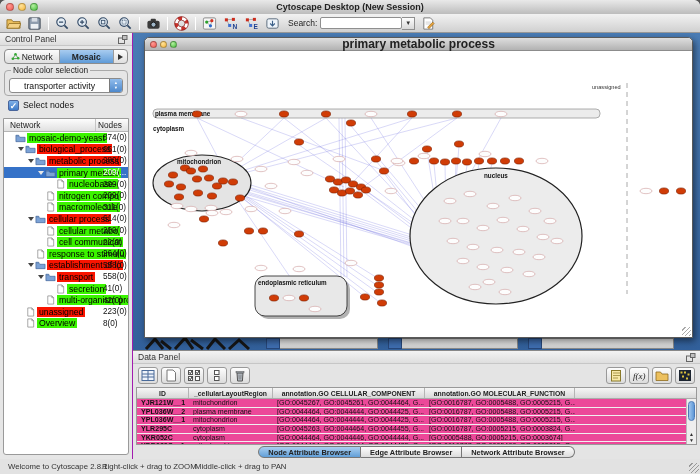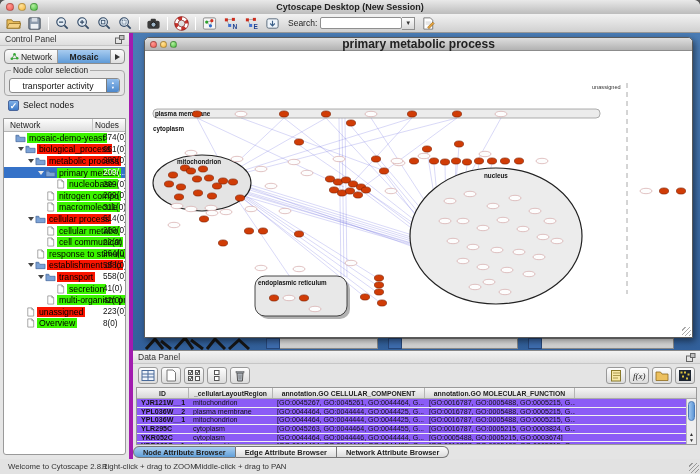--- a/index.html
+++ b/index.html
@@ -17,21 +17,21 @@
   .toolbar{position:absolute;top:14px;left:0;right:0;height:19px;background:linear-gradient(#f2f2f2,#d0d0d0);border-bottom:1px solid #979797;display:flex;align-items:center;padding:0 3px;}
   .tbtn{width:21px;height:17px;display:flex;align-items:center;justify-content:center;flex:0 0 auto;}
   .tbtn svg{width:15px;height:15px;}
   .tsep{width:1px;height:13px;background:#aaa;border-right:1px solid #fff;margin:0 3px;flex:0 0 auto;}
   .searchlbl{font-size:8.5px;color:#222;margin:0 3px 0 5px;}
   .searchbox{width:82px;height:12px;border:1px solid #8f8f8f;border-radius:2px;font-size:8px;padding:0 2px;background:#fff;font-family:"Liberation Sans",sans-serif;}
   .dropbtn{width:13px;height:13px;border:1px solid #8f8f8f;border-left:none;background:linear-gradient(#fdfdfd,#d8d8d8);font-size:6px;color:#333;display:flex;align-items:center;justify-content:center;}
   
   .main{position:absolute;top:33px;left:0;right:0;bottom:15px;display:flex;}
   
-  .cpanel{width:133px;background:#e6e6e6;border-right:4px solid #a21caf;display:flex;flex-direction:column;}
+  .cpanel{width:133px;background:#e6e6e6;border-right:1px solid #a21caf;display:flex;flex-direction:column;}
   .phead{height:13px;font-size:8.5px;color:#333;padding-left:5px;line-height:13px;position:relative;background:linear-gradient(#f3f3f3,#dedede);border-bottom:1px solid #c6c6c6;}
   .floatico{position:absolute;right:4px;top:2px;width:10px;height:10px;}
   .cptabs{display:flex;height:15px;margin:3px 4px 2px;border:1px solid #8d8d8d;border-radius:4px;overflow:hidden;background:linear-gradient(#fcfcfc,#dfdfdf);}
   .cptab{flex:1;display:flex;align-items:center;justify-content:center;gap:2px;font-size:8.5px;color:#222;border-right:1px solid #9b9b9b;}
   .cptab.sel{background:linear-gradient(#a8ccf0,#5f9bd8);font-weight:bold;}
   .cptab-more{width:13px;display:flex;align-items:center;justify-content:center;}
   .tri-right{width:0;height:0;border-top:3.5px solid transparent;border-bottom:3.5px solid transparent;border-left:5px solid #333;}
   .groupbox{margin:4px 4px 0;border:1px solid #a9a9a9;border-radius:4px;position:relative;padding:7px 4px 2px;}
   .grouplbl{position:absolute;top:-6px;left:6px;background:#e6e6e6;font-size:8.3px;color:#222;padding:0 2px;}
   .combo{display:flex;height:15px;border:1px solid #8b8b8b;border-radius:3px;overflow:hidden;background:#fff;}
@@ -73,36 +73,36 @@
   .clabel{font-size:6.3px;font-weight:bold;fill:#111;font-family:"Liberation Sans",sans-serif;}
   .clabel-sm{font-size:5.6px;fill:#333;font-family:"Liberation Sans",sans-serif;}
   #edges line{stroke:rgba(110,110,225,.38);stroke-width:.7;}
   .ifgrip{position:absolute;right:1px;bottom:1px;width:9px;height:9px;background:repeating-linear-gradient(135deg,transparent 0 2px,#aaa 2px 3px);}
   
   .dpanel{flex:1;background:#e4e4e4;border-top:1px solid #888;display:flex;flex-direction:column;min-height:0;}
   .dptoolbar{height:23px;flex:0 0 auto;display:flex;align-items:center;gap:3px;padding:0 5px;}
   .dbtn{width:20px;height:17px;border:1px solid #999;border-radius:3px;background:linear-gradient(#fdfdfd,#dcdcdc);display:flex;align-items:center;justify-content:center;flex:0 0 auto;}
   .dbtn svg{width:14px;height:13px;}
   .dp-right{margin-left:auto;display:flex;gap:3px;}
-  .dptable{flex:1;margin:0 3px;background:#8b5cf6;border:1px solid #999;position:relative;overflow:hidden;display:flex;flex-direction:column;min-height:0;}
+  .dptable{flex:1;margin:0 3px;background:#ec4899;border:1px solid #999;position:relative;overflow:hidden;display:flex;flex-direction:column;min-height:0;}
   .dpcols{height:11px;flex:0 0 auto;display:flex;background:linear-gradient(#f6f6f6,#d8d8d8);border-bottom:1px solid #aaa;padding-right:10px;}
   .th{font-size:6.8px;font-weight:bold;color:#222;text-align:center;line-height:11px;border-right:1px solid #b4b4b4;overflow:hidden;white-space:nowrap;}
   .dprows{flex:1;overflow:hidden;padding-right:10px;}
   .dtr{height:8.7px;display:flex;border-bottom:1px solid #f0f0f0;}
   .td{font-size:7.1px;color:#111;line-height:8.6px;padding-left:4px;overflow:hidden;white-space:nowrap;}
   .c0{width:52px;flex:0 0 auto;}
   .c1{width:84px;flex:0 0 auto;}
   .c2{width:152px;flex:0 0 auto;}
   .c3{width:150px;flex:0 0 auto;}
   .c4{flex:1;border-right:none;}
   .td.c0{font-weight:bold;}
   .vscroll{position:absolute;right:0;top:11px;bottom:0;width:10px;background:#eee;border-left:1px solid #bbb;}
   .vthumb{position:absolute;top:2px;left:1px;width:7px;height:20px;border-radius:4px;background:linear-gradient(90deg,#9fc6ee,#5e97d6);border:1px solid #4a7ab8;}
   .varrows{position:absolute;bottom:1px;left:0;width:9px;font-size:5px;color:#333;text-align:center;line-height:6px;}
-  .dptabs{height:14px;flex:0 0 auto;display:flex;justify-content:flex-start;align-items:center;}
+  .dptabs{height:14px;flex:0 0 auto;display:flex;justify-content:center;align-items:center;}
   .dptab{border:1px solid #777;border-left:none;height:12px;line-height:11px;font-size:7.4px;font-weight:bold;color:#222;padding:0 9px;background:linear-gradient(#fdfdfd,#dcdcdc);}
   .dptab:first-child{border-left:1px solid #777;border-radius:7px 0 0 7px;}
   .dptab:last-child{border-radius:0 7px 7px 0;}
   .dptab.sel{background:linear-gradient(#aacff0,#619fd8);}
   
   .statusbar{position:absolute;left:0;right:0;bottom:0;height:15px;background:#e2e2e2;font-size:7.8px;color:#333;}
   .smsg{position:absolute;line-height:15px;}
   .grip{position:absolute;right:1px;bottom:1px;width:10px;height:10px;background:repeating-linear-gradient(135deg,transparent 0 2px,#999 2px 3px);}
 </style>
 </head>

